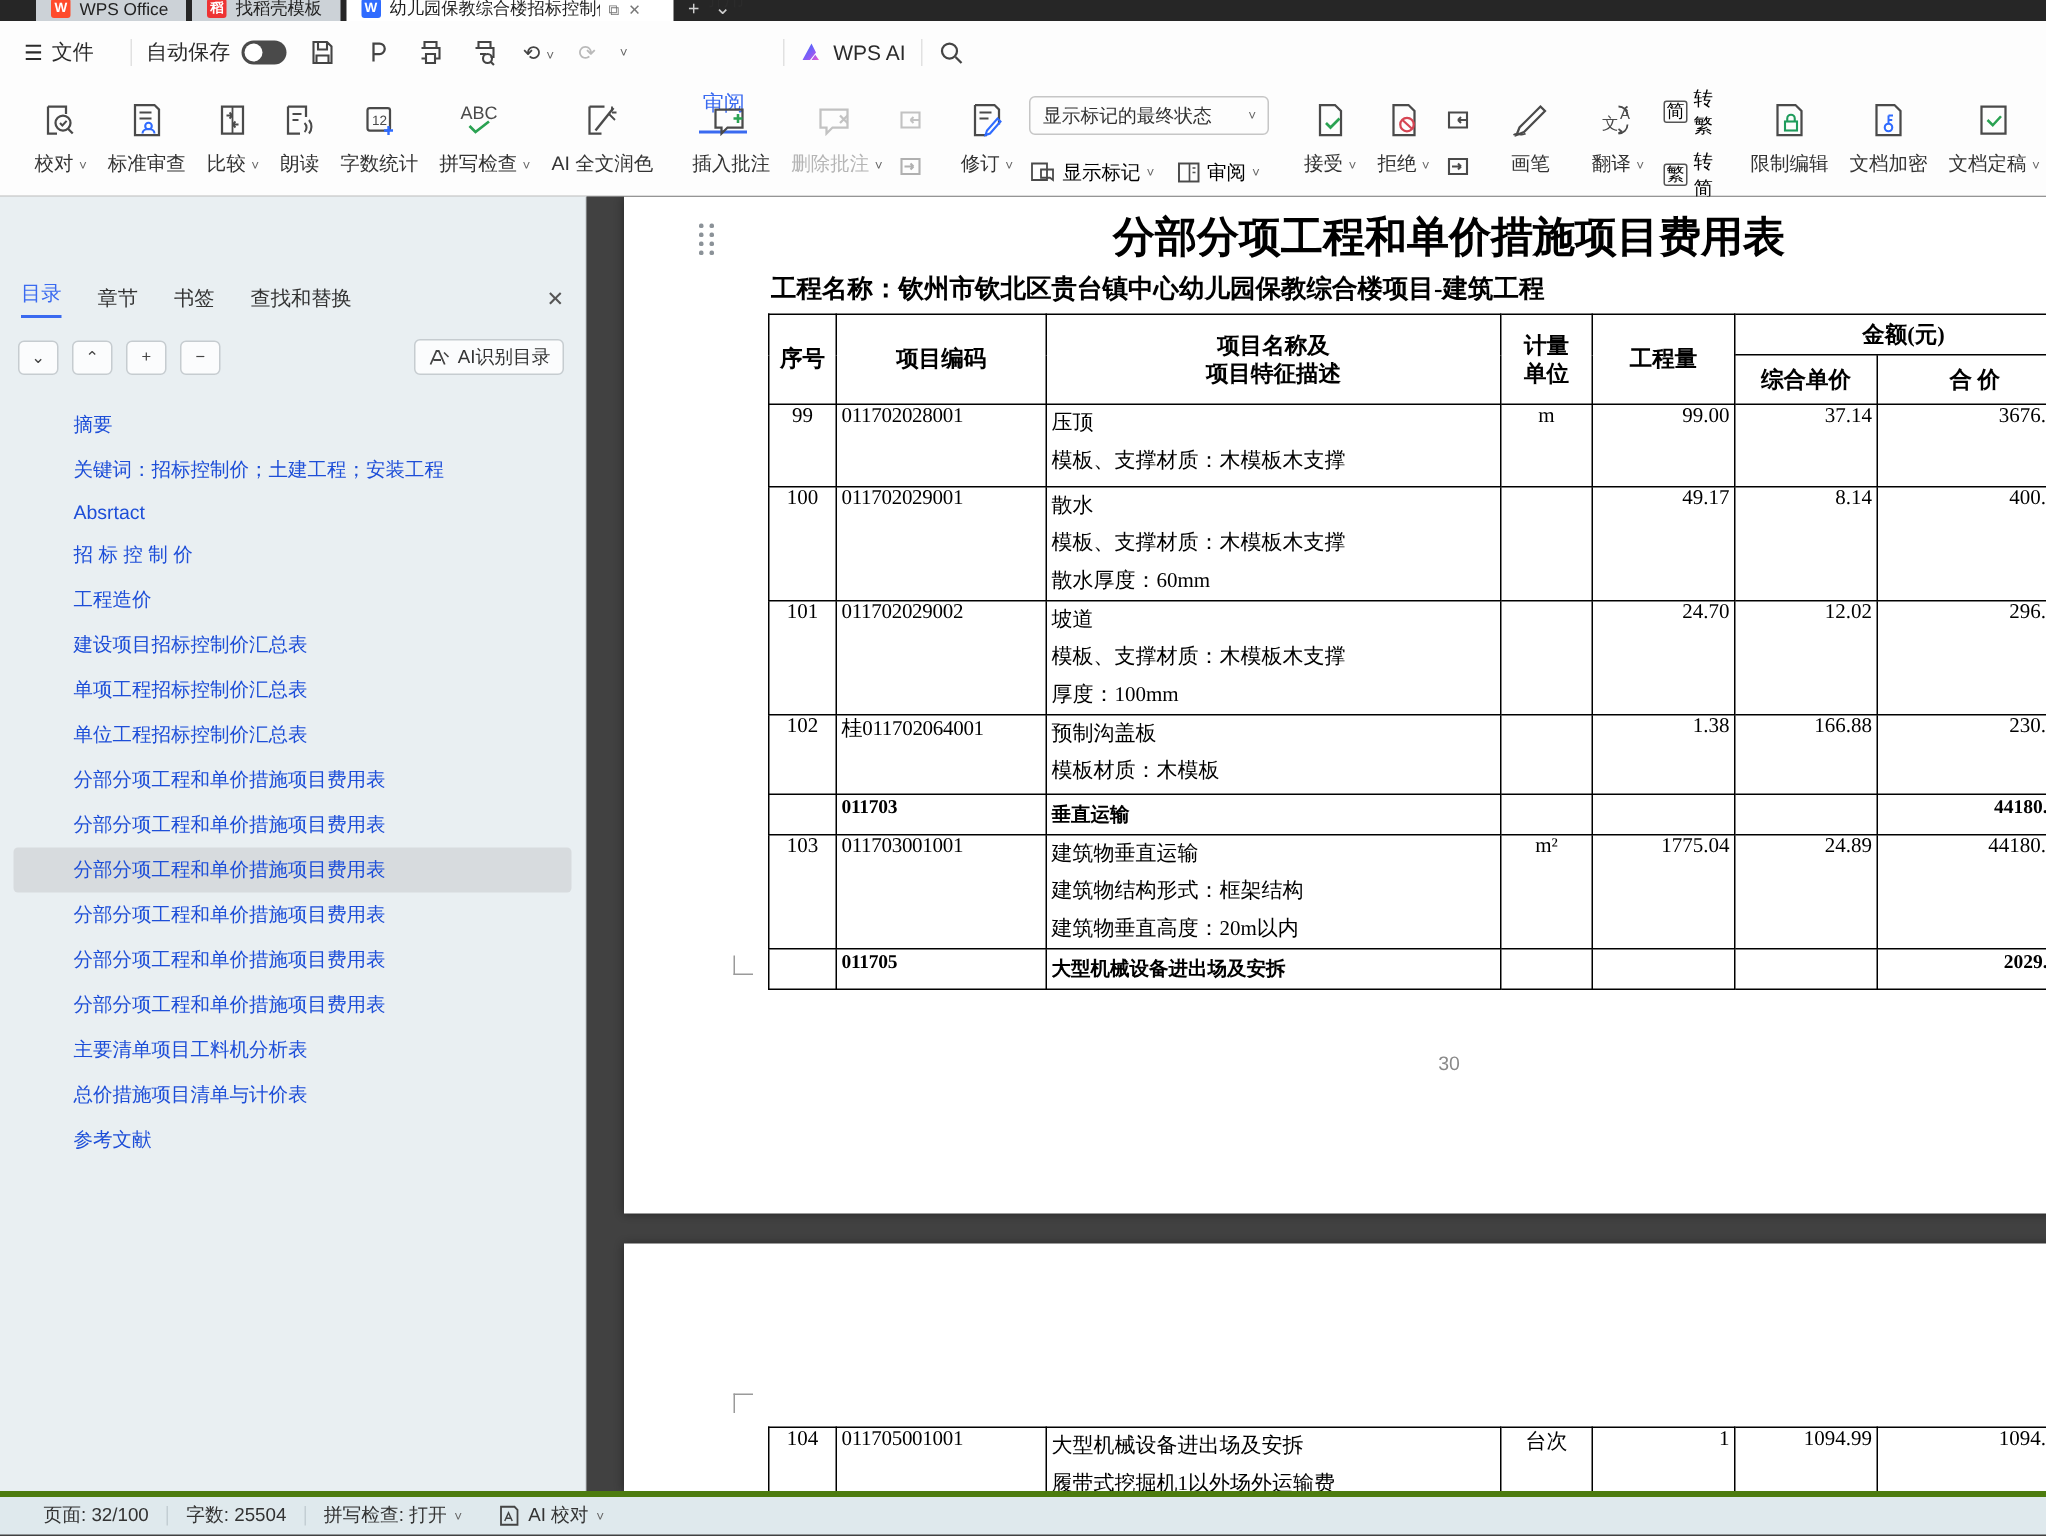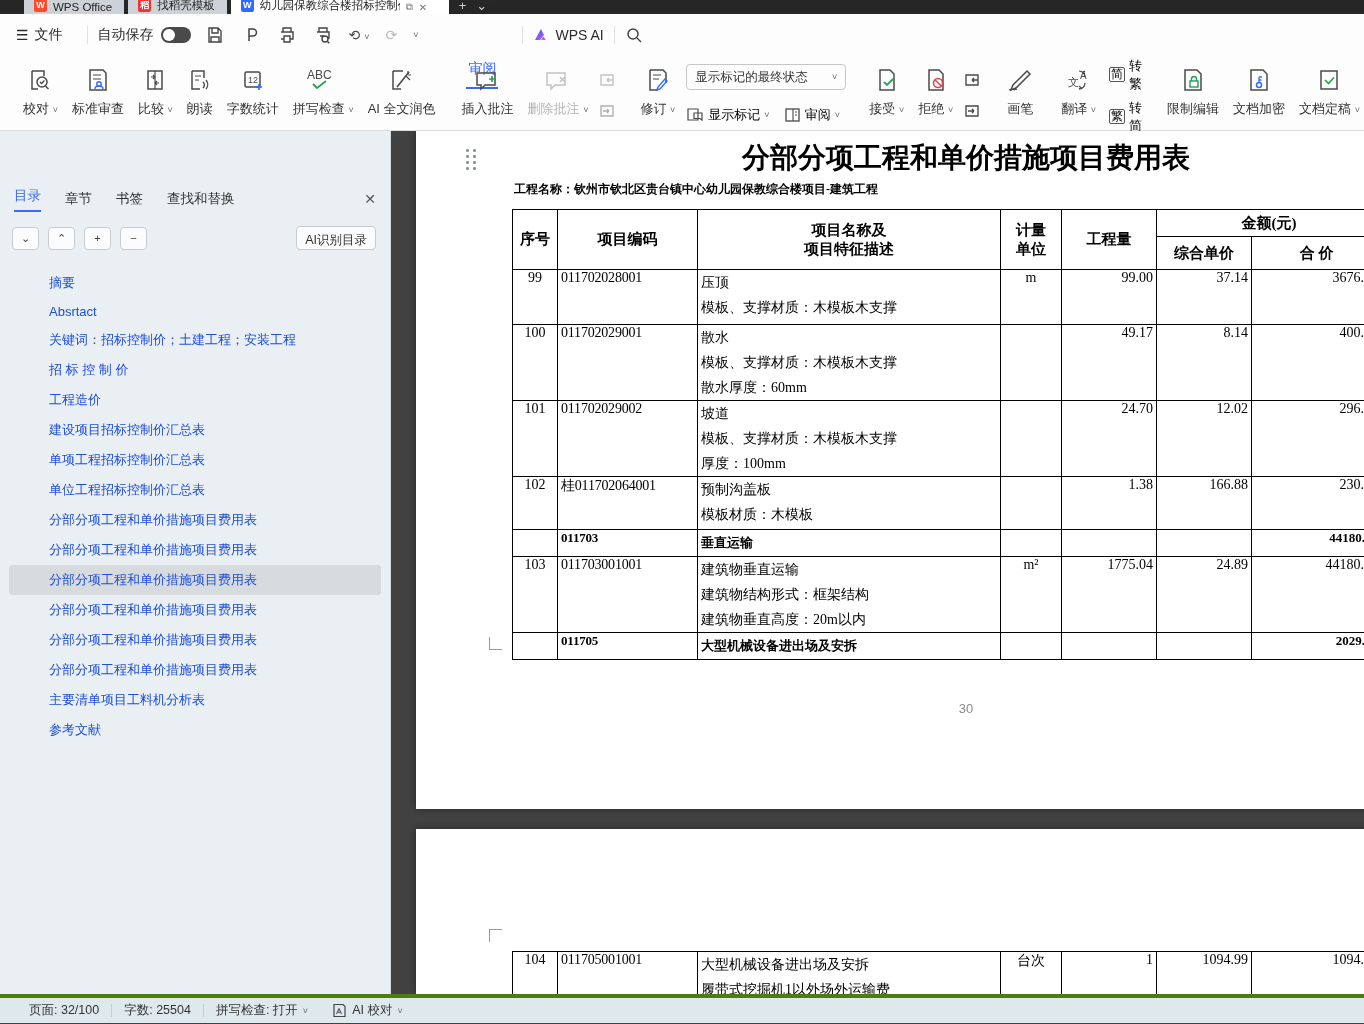--- a/index.html
+++ b/index.html
@@ -63,38 +63,38 @@
   .main { position:relative; height:863px; display:flex; }
   .sidebar { width:391px; background:#e9eff2; border-right:1px solid #d4dade;
     display:flex; flex-direction:column; padding:10px 0 0 0; }
   .sb-tabs { display:flex; align-items:center; font-size:13.5px; color:#333; padding:0 14px; gap:24px; height:30px;margin-top:43px;}
   .sb-tab.active { color:#3a6af0; border-bottom:2px solid #3a6af0; padding-bottom:5px; }
   .sb-close { margin-left:auto; color:#555; font-size:14px; }
   .sb-controls { display:flex; align-items:center; padding:12px 14px 10px 12px; }
   .sqbtn { width:27px; height:23px; border:1px solid #c6ccd0; border-radius:4px; background:#fbfcfd;
     display:flex; align-items:center; justify-content:center; font-size:11px; color:#444; margin-right:9px;}
   .aibtn { margin-left:auto; height:24px; border:1px solid #c6ccd0; border-radius:4px; background:#fbfcfd;
-    display:flex; align-items:center; gap:5px; padding:0 8px; font-size:12.5px; color:#333;flex-direction:column; }
+    display:flex; align-items:center; gap:5px; padding:0 8px; font-size:12.5px; color:#333; }
   .toc { margin-top:8px; overflow:hidden; }
   .toc-item { font-size:13px; color:#1d4ed8; padding:6px 10px 6px 40px; margin:0 9px; border-radius:3px;
     white-space:nowrap; overflow:hidden; }
   .toc-item.selected { background:#d7dbde; }
 
   .docarea { position:relative; flex:1; background:#414141; overflow:hidden; }
   .page { position:absolute; left:25px; width:1100px; background:#ffffff;
     box-shadow:0 0 6px rgba(0,0,0,.45); }
   .page1 { top:0; height:678px; }
   .page2 { top:698px; height:165px; overflow:hidden; }
   .draghandle { position:absolute; left:50px; top:18px; width:14px; height:24px;
     display:grid; grid-template-columns:repeat(2,4px); grid-auto-rows:5px; gap:1px 3px; }
   .draghandle i { width:2.5px; height:2.5px; background:#8b9298; border-radius:50%; }
   .doc-title { position:absolute; top:8px; left:0; width:1100px; text-align:center;
     font-family:"Liberation Serif","DejaVu Serif",serif; font-weight:bold; font-size:28px; color:#000; }
   .doc-project { position:absolute; top:50px; left:98px;
-    font-family:"Liberation Serif","DejaVu Serif",serif; font-weight:bold; font-size:12px; color:#000; }
+    font-family:"Liberation Serif","DejaVu Serif",serif; font-weight:bold; font-size:17px; color:#000; }
   table.doc { border-collapse:collapse; table-layout:fixed; width:869px;
     font-family:"Liberation Serif","DejaVu Serif",serif; font-size:14px; color:#000; }
   table.doc td, table.doc th { border:1px solid #000; padding:0 3px; vertical-align:top; overflow:hidden;}
   table.doc th { vertical-align:middle; text-align:center; font-weight:bold; font-size:15px; padding:0;}
   .t1 { position:absolute; top:78px; left:96px; }
   .t2 { position:absolute; top:122px; left:96px; }
   td.cno { text-align:center; padding-top:3px; }
   td.ccode { padding-top:3px; letter-spacing:-0.2px; }
   td.cname .tline { display:block; line-height:25px; }
   td.cunit { text-align:center; padding-top:3px; }
@@ -449,34 +449,35 @@
       <span class="aibtn">
         <svg width="15" height="13" viewBox="0 0 15 13">
             <path d="M2 11 6 2h1.5l4 9 M4 8h5" fill="none" stroke="#444" stroke-width="1.2"></path>
             <path d="M11 3l3 3" stroke="#444" stroke-width="1.1"></path>
           </svg>
         <span>AI识别目录</span>
       </span>
     </div>
     <div class="toc">
         <div class="toc-item">摘要</div>
+        <div class="toc-item">关键词：招标控制价；土建工程；安装工程</div>
         <div class="toc-item">Absrtact</div>
-        <div class="toc-item">关键词：招标控制价；土建工程；安装工程</div>
         <div class="toc-item">招 标 控 制 价</div>
         <div class="toc-item">工程造价</div>
         <div class="toc-item">建设项目招标控制价汇总表</div>
         <div class="toc-item">单项工程招标控制价汇总表</div>
         <div class="toc-item">单位工程招标控制价汇总表</div>
         <div class="toc-item">分部分项工程和单价措施项目费用表</div>
         <div class="toc-item">分部分项工程和单价措施项目费用表</div>
         <div class="toc-item selected">分部分项工程和单价措施项目费用表</div>
         <div class="toc-item">分部分项工程和单价措施项目费用表</div>
         <div class="toc-item">分部分项工程和单价措施项目费用表</div>
         <div class="toc-item">分部分项工程和单价措施项目费用表</div>
         <div class="toc-item">主要清单项目工料机分析表</div>
+        <div class="toc-item">总价措施项目清单与计价表</div>
         <div class="toc-item">参考文献</div>
       </div>
   </div>
 
   <div class="docarea">
     <div class="page page1">
       <div class="draghandle">
         <i></i>
           <i></i>
           <i></i>

